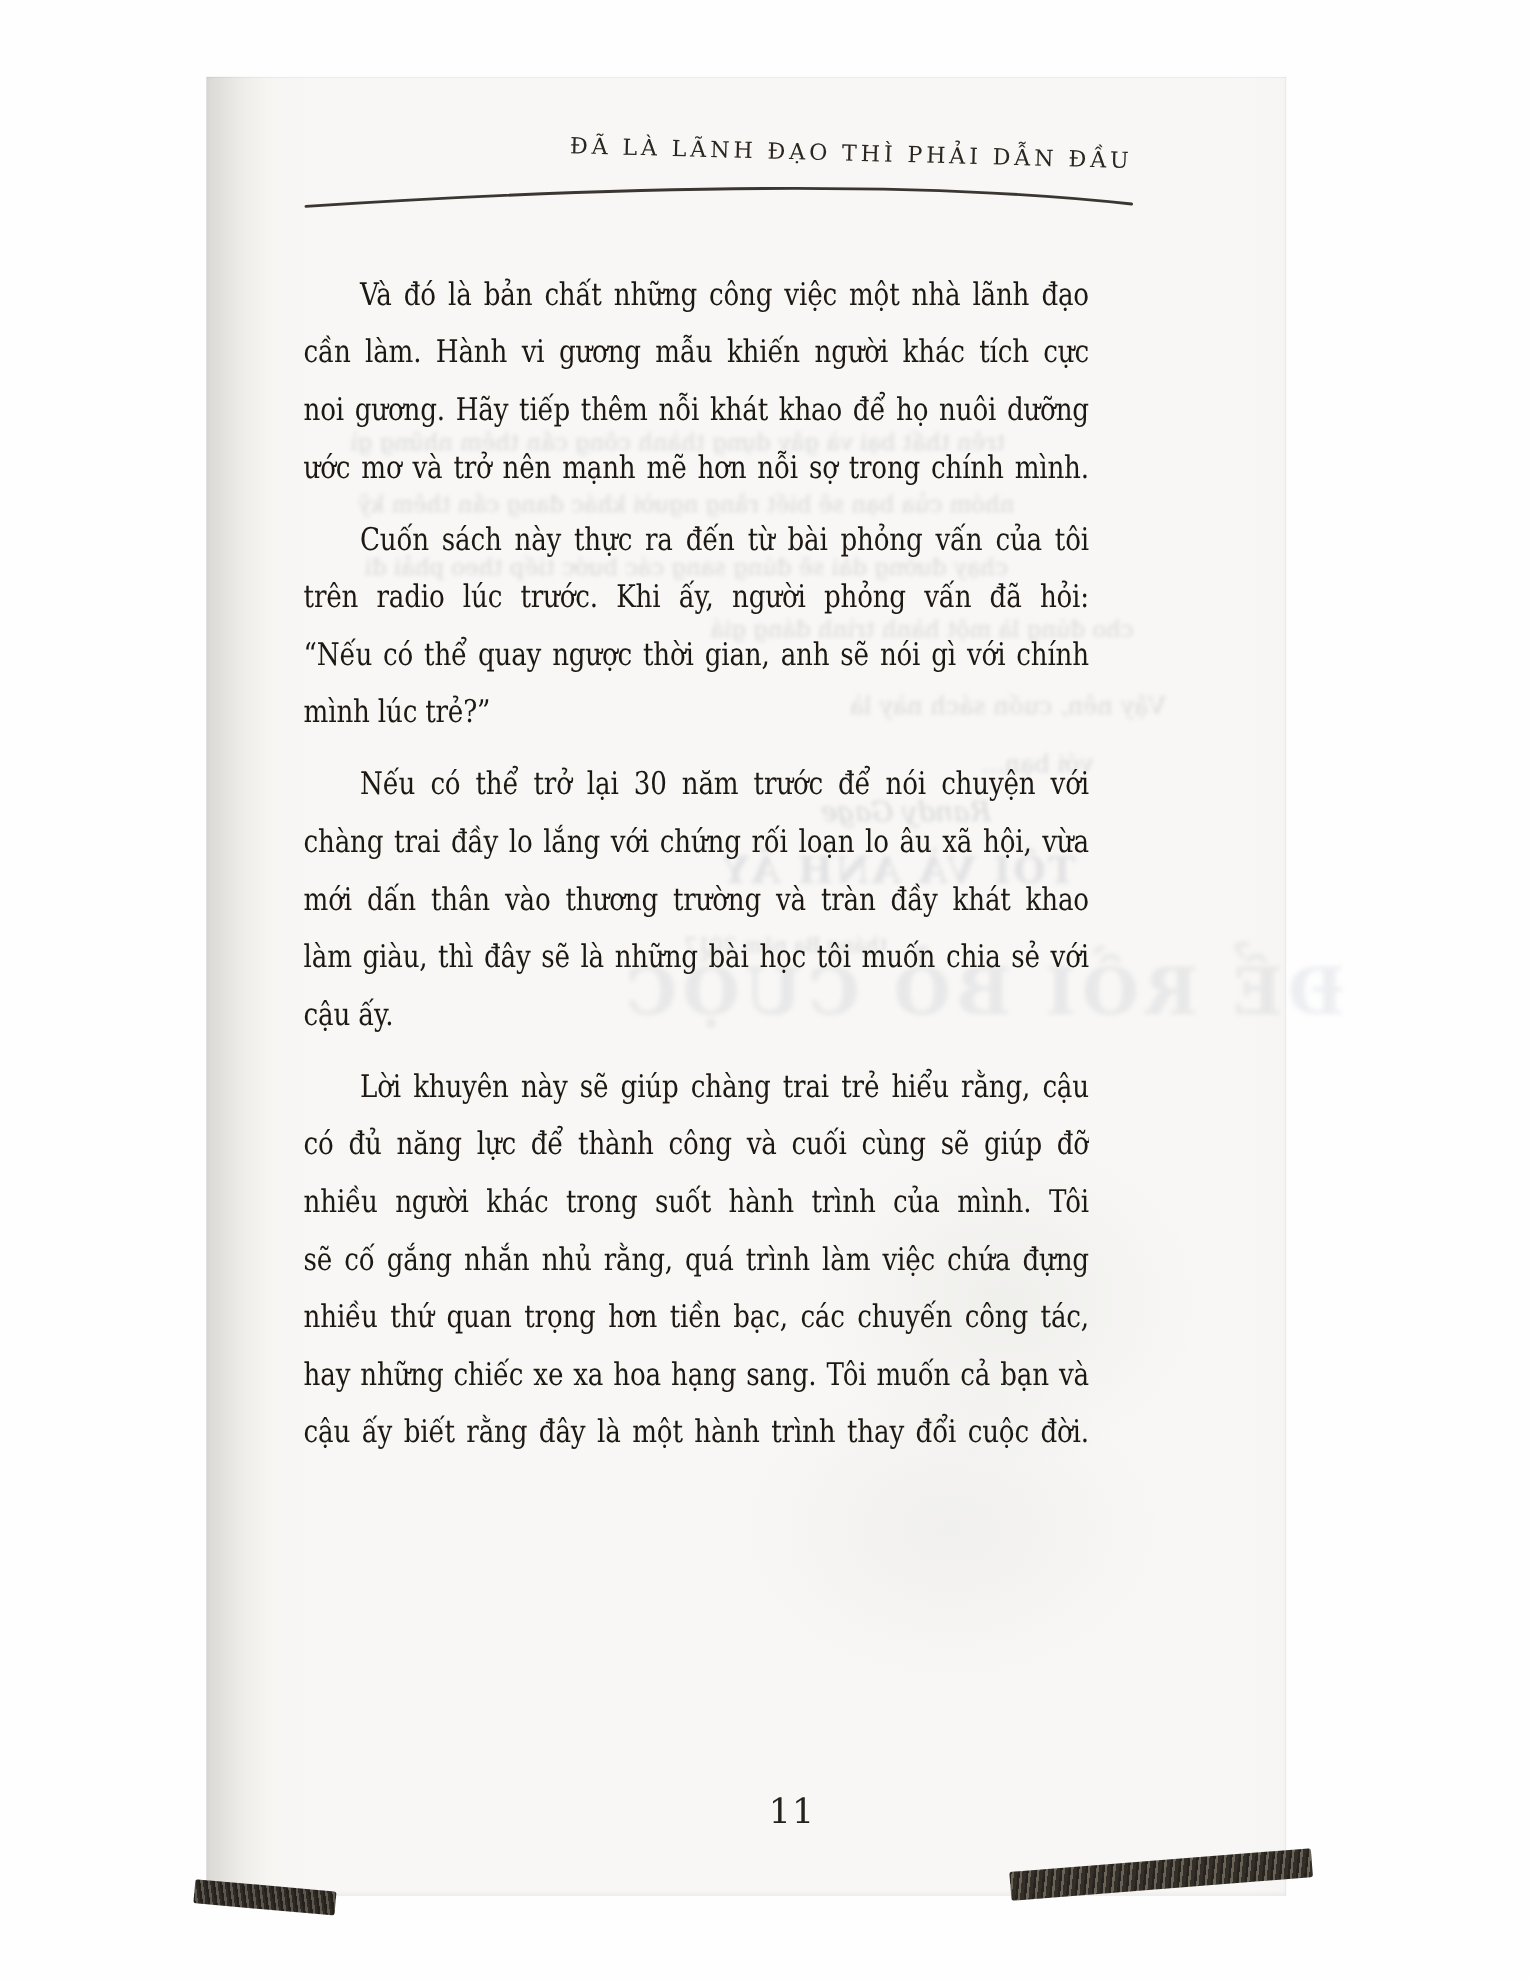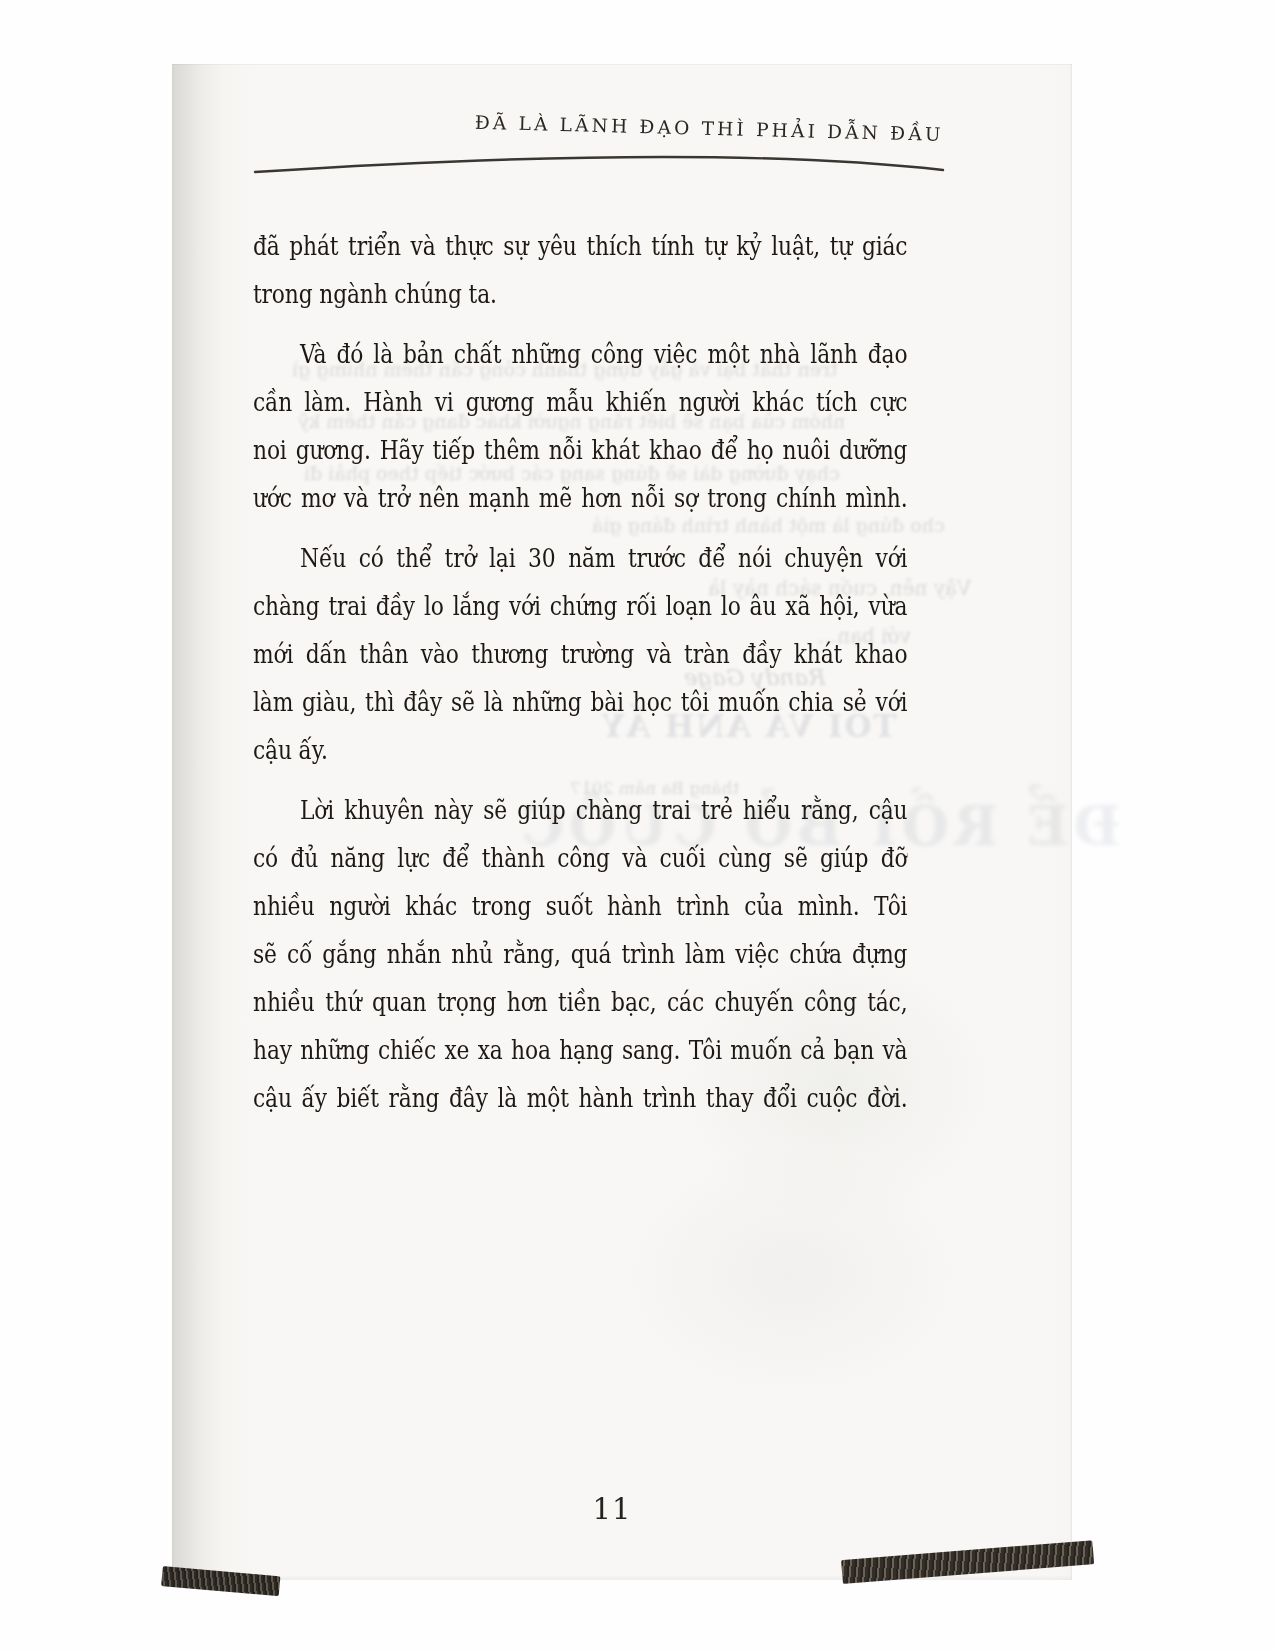--- a/index.html
+++ b/index.html
@@ -46,21 +46,21 @@
     font-size:26px;letter-spacing:-0.2px;
     width:780px;transform:scaleX(0.839);transform-origin:left top;
     text-align:justify;text-align-last:justify;
     white-space:normal;overflow:hidden;
   }
   .line.indent{padding-left:56px;width:724px;}
   .line.end{text-align-last:left;}
   
   .pagenum{
     position:absolute;left:0;top:1428px;width:880px;
-    text-align:center;font-size:29px;color:#26221d;letter-spacing:1px;
+    text-align:center;font-size:29px;color:#26221d;letter-spacing:1px;padding-left:48px;
   }
   
   .ghost{
     position:absolute;transform:scaleX(-1);transform-origin:center;
     filter:blur(1.8px);color:rgba(95,100,118,0.20);
     white-space:nowrap;font-size:19px;pointer-events:none;
   }
   .g0{left:120px;top:294px;}
   .g1{left:126px;top:346px;}
   .g2{left:132px;top:398px;}
@@ -109,28 +109,30 @@
     <div class="blob blob1"></div>
     <div class="blob blob2"></div>
 
     <div class="running-header">ĐÃ LÀ LÃNH ĐẠO THÌ PHẢI DẪN ĐẦU</div>
     <svg class="header-rule" aria-hidden="true">
       <path d="M0,18 Q446,-11 688,16" fill="none" stroke="#3b3631" stroke-width="2.4" stroke-linecap="round"></path>
     </svg>
 
     <div class="body">
       <div class="para">
-        <div class="line">đã phát triển và thực sự yêu thích tính tự kỷ luật, tự giác</div>
-        <div class="line end">trong ngành chúng ta.</div>
-      </div>
-      <div class="para">
         <div class="line indent">Và đó là bản chất những công việc một nhà lãnh đạo</div>
         <div class="line">cần làm. Hành vi gương mẫu khiến người khác tích cực</div>
         <div class="line">noi gương. Hãy tiếp thêm nỗi khát khao để họ nuôi dưỡng</div>
         <div class="line">ước mơ và trở nên mạnh mẽ hơn nỗi sợ trong chính mình.</div>
+      </div>
+      <div class="para">
+        <div class="line indent">Cuốn sách này thực ra đến từ bài phỏng vấn của tôi</div>
+        <div class="line">trên radio lúc trước. Khi ấy, người phỏng vấn đã hỏi:</div>
+        <div class="line">“Nếu có thể quay ngược thời gian, anh sẽ nói gì với chính</div>
+        <div class="line end">mình lúc trẻ?”</div>
       </div>
       <div class="para">
         <div class="line indent">Nếu có thể trở lại 30 năm trước để nói chuyện với</div>
         <div class="line">chàng trai đầy lo lắng với chứng rối loạn lo âu xã hội, vừa</div>
         <div class="line">mới dấn thân vào thương trường và tràn đầy khát khao</div>
         <div class="line">làm giàu, thì đây sẽ là những bài học tôi muốn chia sẻ với</div>
         <div class="line end">cậu ấy.</div>
       </div>
       <div class="para">
         <div class="line indent">Lời khuyên này sẽ giúp chàng trai trẻ hiểu rằng, cậu</div>

